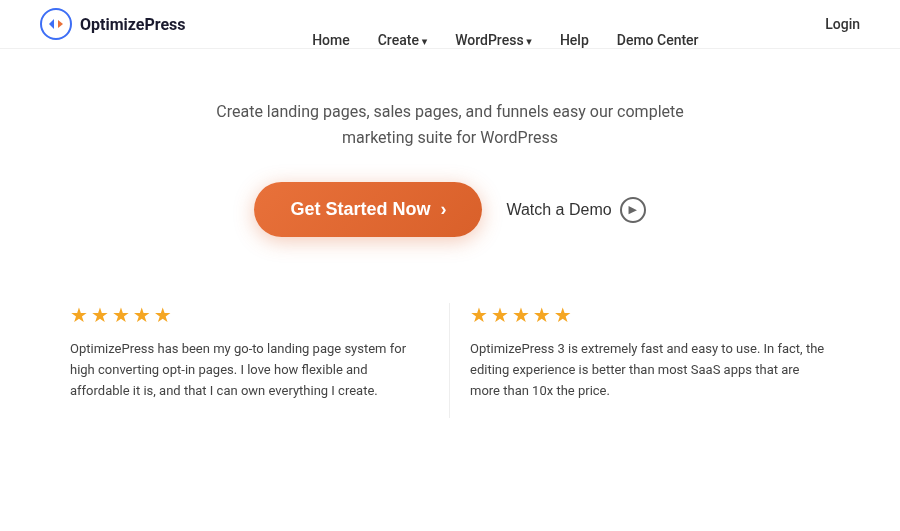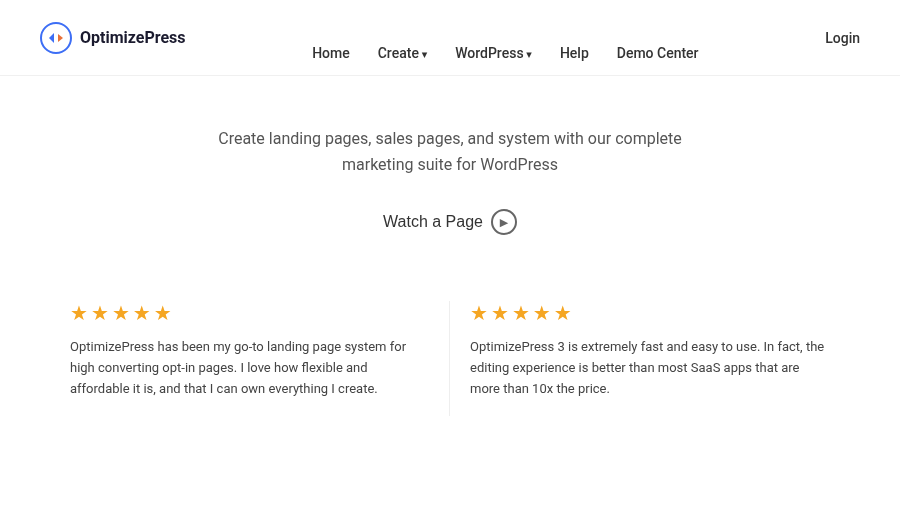--- a/index.html
+++ b/index.html
@@ -12,21 +12,21 @@
       min-height: 531px;
       overflow: hidden;
     }
 
     
     nav {
       display: flex;
       align-items: center;
       justify-content: space-between;
       padding: 0 40px;
-      height: 76px;
+      height: 49px;
       border-bottom: 1px solid #f0f0f0;
     }
 
     .logo {
       display: flex;
       align-items: center;
       gap: 8px;
     }
 
     .logo-icon {
@@ -218,25 +218,29 @@
     <li><a href="#">Help</a></li>
     <li><a href="#">Demo Center</a></li>
   </ul>
 
   <div class="nav-right">
     <a href="#" class="nav-login">Login</a>
   </div>
 </nav>
 
 <section class="hero">
-  <p class="hero-sub">Create landing pages, sales pages, and system with our complete marketing suite for WordPress</p>
+  <p class="hero-sub">Create landing pages, sales pages, and funnels easy our complete marketing suite for WordPress</p>
 
   <div class="hero-cta">
+    <button class="btn-get-started">
+      <span>Get Started Now</span>
+      <span class="arrow">›</span>
+    </button>
     <button class="btn-watch-demo">
-      <span>Watch a Page</span>
+      <span>Watch a Demo</span>
       <div class="play-icon">▶</div>
     </button>
   </div>
 </section>
 
 <section class="testimonials">
   <div class="testimonial">
     <div class="stars">
       <span class="star">★</span>
       <span class="star">★</span>

